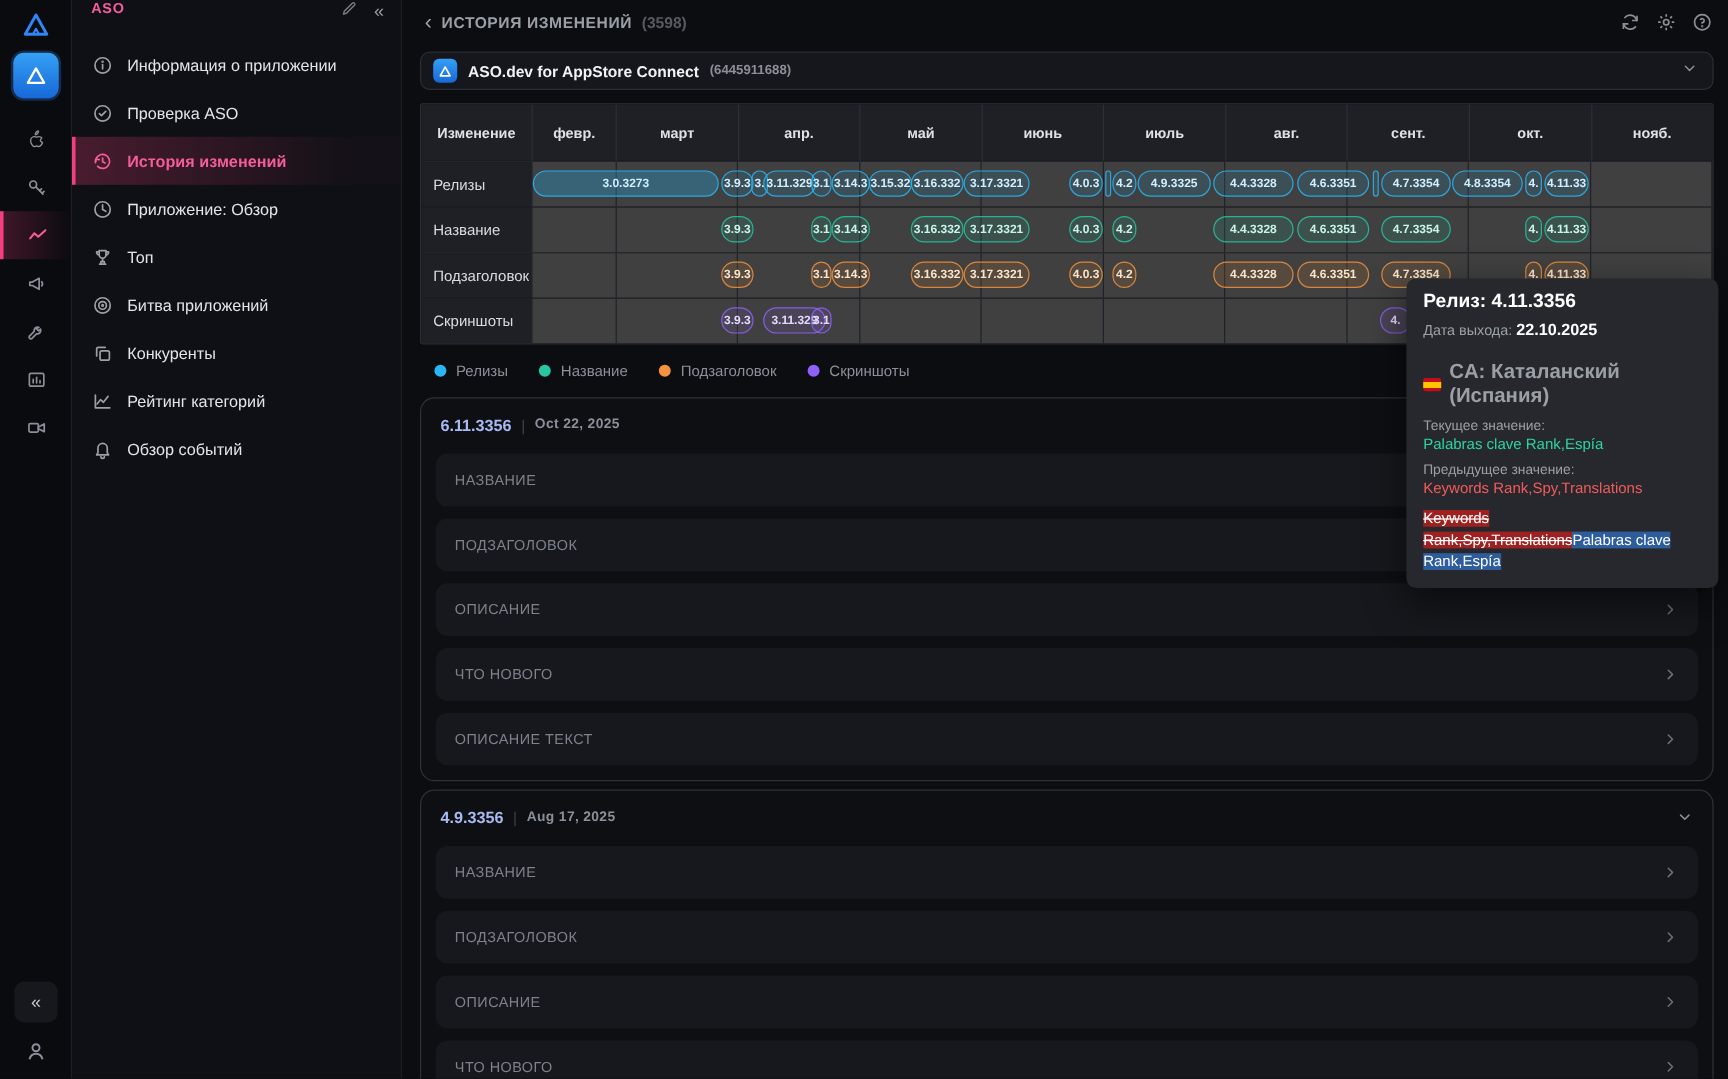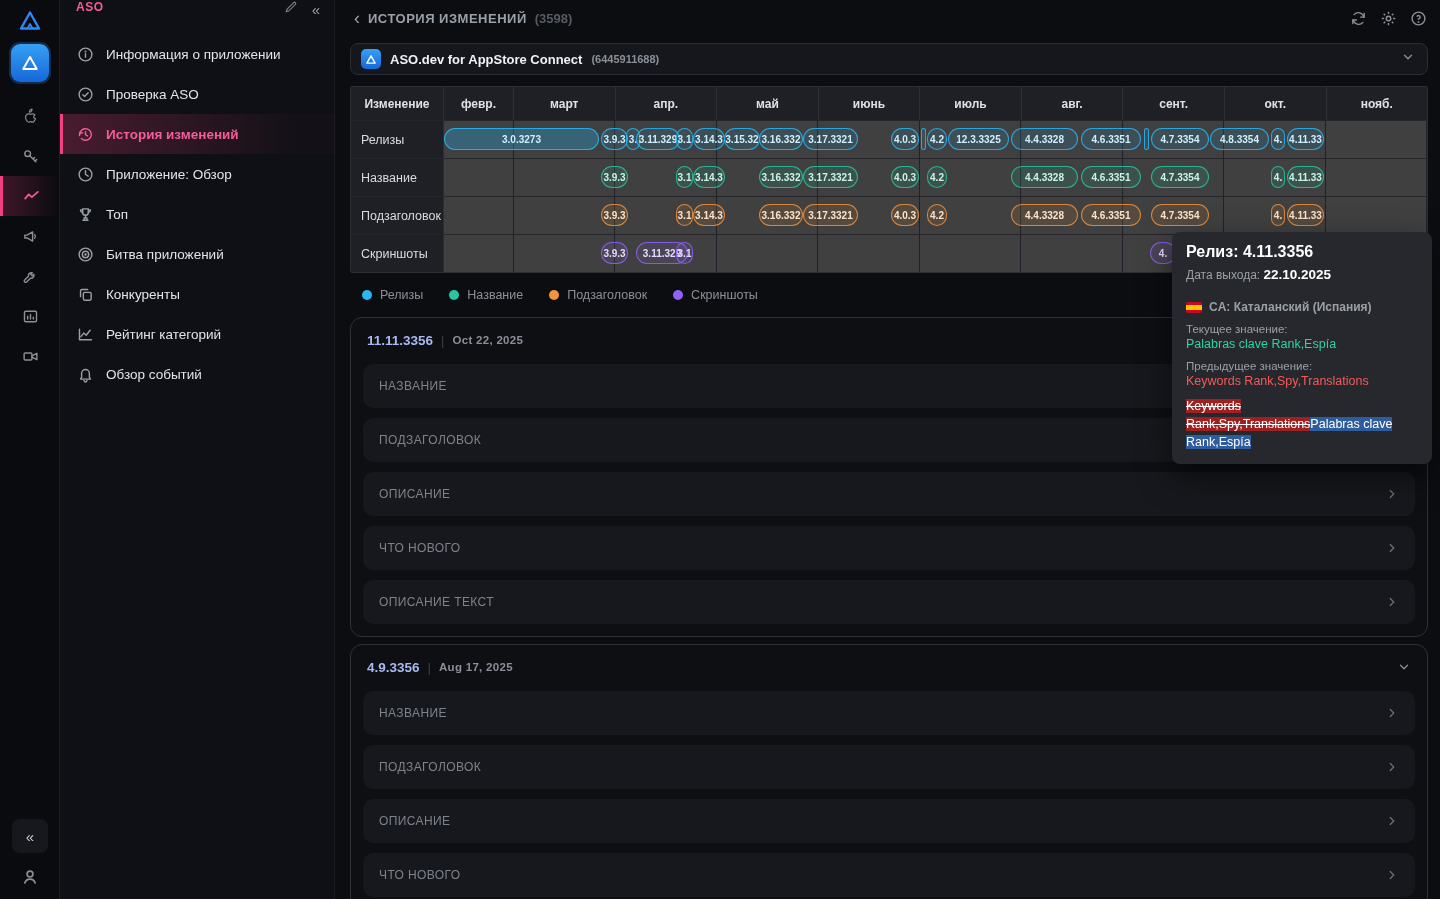--- a/index.html
+++ b/index.html
@@ -36,21 +36,21 @@
   .head-actions .hic{width:20px;height:20px;display:flex;align-items:center;justify-content:center;cursor:pointer;}
   .app-select{height:30px;margin-top:7px;background:#15171c;border:1px solid #2a2d35;border-radius:8px;
       display:flex;align-items:center;gap:9px;padding:0 12px 0 10px;cursor:pointer;}
   .app-ic{width:20px;height:20px;border-radius:5px;background:linear-gradient(180deg,#35a0f4,#1668d8);
       display:flex;align-items:center;justify-content:center;color:#fff;}
   .app-name{font-weight:bold;font-size:13px;color:#f0f2f5;}
   .app-id{font-size:11px;color:#8b8f98;font-weight:bold;}
   .app-chev{margin-left:auto;color:#8b8f98;}
   
   .timeline{margin-top:11px;border:1px solid #2c2f36;border-radius:2px;overflow:hidden;}
-  .tl-header{display:flex;height:33px;background:#1e2026;}
+  .tl-header{display:flex;height:47px;background:#1e2026;}
   .tl-hcell{display:flex;align-items:center;justify-content:center;font-weight:bold;font-size:12px;color:#dfe1e5;
       border-right:1px solid #2c2f36;box-sizing:border-box;flex:1;}
   .tl-hcell.lab{flex:0 0 93px;}
   .tl-hcell.first{flex:0 0 70px;}
   .tl-hcell:last-child{border-right:none;}
   .tl-row{display:flex;height:37px;border-top:1px solid #24262c;}
   .tl-label{flex:0 0 93px;background:#1e2026;border-right:1px solid #2c2f36;display:flex;align-items:center;
       padding-left:10px;font-size:12.5px;color:#d9dbe0;box-sizing:border-box;}
   .tl-track{flex:1;position:relative;background:#404040;display:flex;}
   .tl-col{flex:1;border-right:1px solid #1f2228;box-sizing:border-box;}
@@ -75,21 +75,21 @@
   .field-row{height:44px;background:#16181d;border-radius:10px;margin-top:10px;display:flex;align-items:center;
       justify-content:space-between;padding:0 16px;cursor:pointer;}
   .field-label{font-size:12px;color:#7d828c;letter-spacing:.4px;}
   .field-chev{color:#6a6f78;display:flex;}
   
   .tooltip{position:absolute;left:1172px;top:232px;width:260px;background:#26282d;border-radius:8px;
       box-shadow:0 12px 32px rgba(0,0,0,.55);padding:11px 14px 13px;z-index:100;box-sizing:border-box;}
   .tt-title{font-size:16px;font-weight:bold;color:#fff;margin-bottom:6px;}
   .tt-line{font-size:12px;color:#9aa0a6;margin-bottom:8px;}
   .tt-line b{color:#fff;font-size:13.5px;}
-  .tt-locale{display:flex;align-items:center;gap:7px;font-size:12px;color:#9aa0a6;font-weight:bold;margin-bottom:9px;margin-top:18px;}
+  .tt-locale{display:flex;align-items:center;gap:7px;font-size:17px;color:#9aa0a6;font-weight:bold;margin-bottom:9px;margin-top:18px;}
   .flag{display:inline-block;width:16px;height:11px;border-radius:2px;
       background:linear-gradient(180deg,#c60b1e 0 27%,#ffc400 27% 73%,#c60b1e 73% 100%);}
   .tt-cap{font-size:11.5px;color:#9aa0a6;margin-bottom:2px;}
   .tt-cur{font-size:12.5px;color:#2dd4a2;margin-bottom:9px;}
   .tt-prev{font-size:12.5px;color:#f25b5b;margin-bottom:9px;}
   .tt-diff{font-size:12.5px;line-height:1.45;color:#fff;}
   .tt-diff .del{background:#9e2121;text-decoration:line-through;}
   .tt-diff .add{background:#2e5d9e;}
 </style>
 </head>
@@ -354,21 +354,21 @@
               <div class="pill" style="left: 182px; width: 14px; border-color: rgba(41, 182, 246, 0.85); background: rgba(41, 182, 246, 0.13); color: rgb(207, 238, 254);">3.</div>
               <div class="pill" style="left: 192px; width: 44px; border-color: rgba(41, 182, 246, 0.85); background: rgba(41, 182, 246, 0.13); color: rgb(207, 238, 254);">3.11.329</div>
               <div class="pill" style="left: 232px; width: 17px; border-color: rgba(41, 182, 246, 0.85); background: rgba(41, 182, 246, 0.13); color: rgb(207, 238, 254);">3.1</div>
               <div class="pill" style="left: 249px; width: 32px; border-color: rgba(41, 182, 246, 0.85); background: rgba(41, 182, 246, 0.13); color: rgb(207, 238, 254);">3.14.3</div>
               <div class="pill" style="left: 280px; width: 36px; border-color: rgba(41, 182, 246, 0.85); background: rgba(41, 182, 246, 0.13); color: rgb(207, 238, 254);">3.15.32</div>
               <div class="pill" style="left: 315px; width: 44px; border-color: rgba(41, 182, 246, 0.85); background: rgba(41, 182, 246, 0.13); color: rgb(207, 238, 254);">3.16.332</div>
               <div class="pill" style="left: 359px; width: 55px; border-color: rgba(41, 182, 246, 0.85); background: rgba(41, 182, 246, 0.13); color: rgb(207, 238, 254);">3.17.3321</div>
               <div class="pill" style="left: 447px; width: 28px; border-color: rgba(41, 182, 246, 0.85); background: rgba(41, 182, 246, 0.13); color: rgb(207, 238, 254);">4.0.3</div>
               <div class="pill" style="left: 477px; width: 5px; border-color: rgba(41, 182, 246, 0.85); background: rgba(41, 182, 246, 0.13); color: rgb(207, 238, 254);"></div>
               <div class="pill" style="left: 483px; width: 20px; border-color: rgba(41, 182, 246, 0.85); background: rgba(41, 182, 246, 0.13); color: rgb(207, 238, 254);">4.2</div>
-              <div class="pill" style="left: 504px; width: 61px; border-color: rgba(41, 182, 246, 0.85); background: rgba(41, 182, 246, 0.13); color: rgb(207, 238, 254);">12.3.3325</div>
+              <div class="pill" style="left: 504px; width: 61px; border-color: rgba(41, 182, 246, 0.85); background: rgba(41, 182, 246, 0.13); color: rgb(207, 238, 254);">4.9.3325</div>
               <div class="pill" style="left: 567px; width: 67px; border-color: rgba(41, 182, 246, 0.85); background: rgba(41, 182, 246, 0.13); color: rgb(207, 238, 254);">4.4.3328</div>
               <div class="pill" style="left: 637px; width: 60px; border-color: rgba(41, 182, 246, 0.85); background: rgba(41, 182, 246, 0.13); color: rgb(207, 238, 254);">4.6.3351</div>
               <div class="pill" style="left: 700px; width: 5px; border-color: rgba(41, 182, 246, 0.85); background: rgba(41, 182, 246, 0.13); color: rgb(207, 238, 254);"></div>
               <div class="pill" style="left: 707px; width: 58px; border-color: rgba(41, 182, 246, 0.85); background: rgba(41, 182, 246, 0.13); color: rgb(207, 238, 254);">4.7.3354</div>
               <div class="pill" style="left: 766px; width: 59px; border-color: rgba(41, 182, 246, 0.85); background: rgba(41, 182, 246, 0.13); color: rgb(207, 238, 254);">4.8.3354</div>
               <div class="pill" style="left: 827px; width: 14px; border-color: rgba(41, 182, 246, 0.85); background: rgba(41, 182, 246, 0.13); color: rgb(207, 238, 254);">4.</div>
               <div class="pill" style="left: 843px; width: 37px; border-color: rgba(41, 182, 246, 0.85); background: rgba(41, 182, 246, 0.13); color: rgb(207, 238, 254);">4.11.33</div>
             </div>
           </div>
           <div class="tl-row">
@@ -462,21 +462,21 @@
         </div>
         <div class="lg-item">
           <span class="lg-dot" style="background:#9061f9"></span>
           <span class="lg-label">Скриншоты</span>
         </div>
       </div>
 
     <div id="sections">
         <div class="card">
           <div class="card-head">
-            <span class="card-ver">11.11.3356</span>
+            <span class="card-ver">6.11.3356</span>
             <span class="card-sep">|</span>
             <span class="card-date">Oct 22, 2025</span>
             <span class="card-chev">
               <svg width="14" height="14" viewBox="0 0 24 24" fill="none" stroke="currentColor" stroke-width="2.2" stroke-linecap="round" stroke-linejoin="round">
                 <path d="M6 9l6 6 6-6"></path>
               </svg>
             </span>
           </div>
           <div class="field-row">
             <span class="field-label">НАЗВАНИЕ</span>

